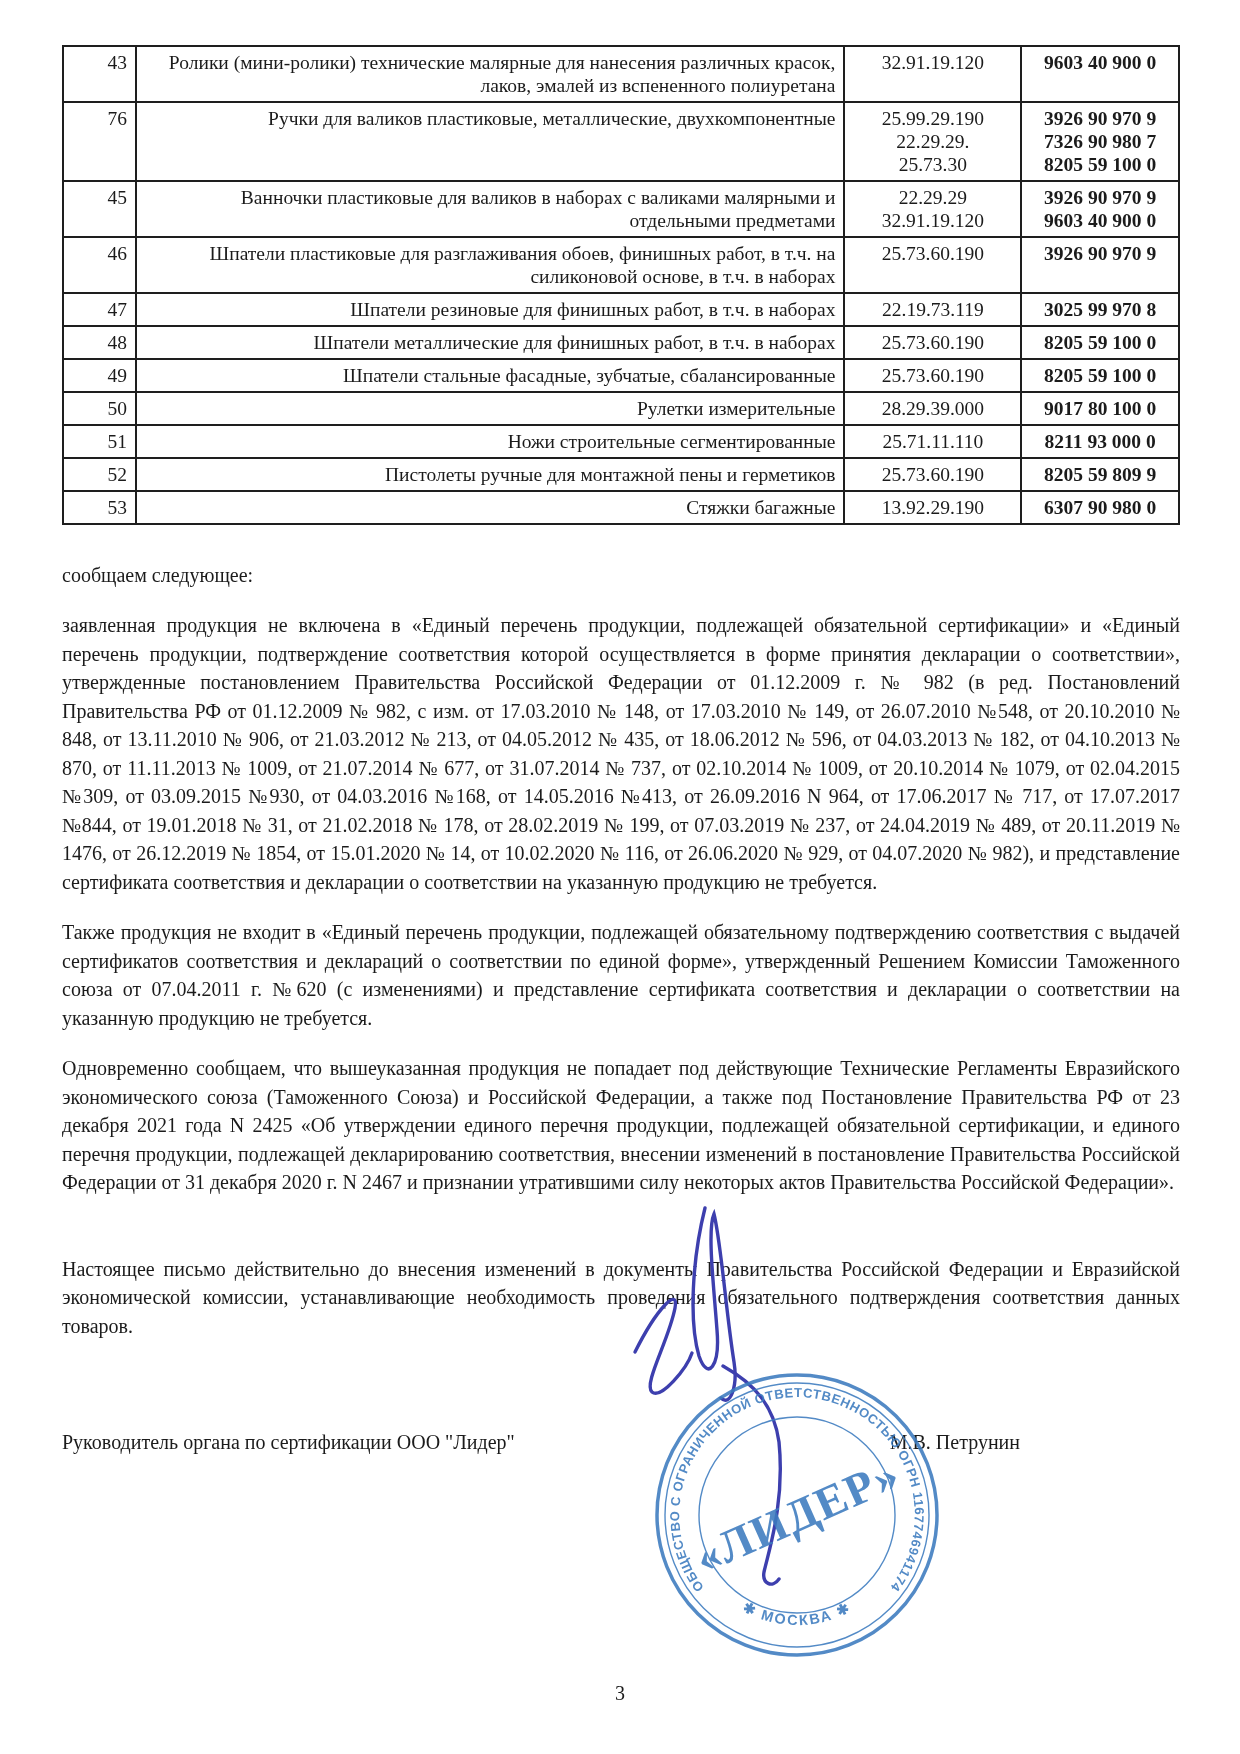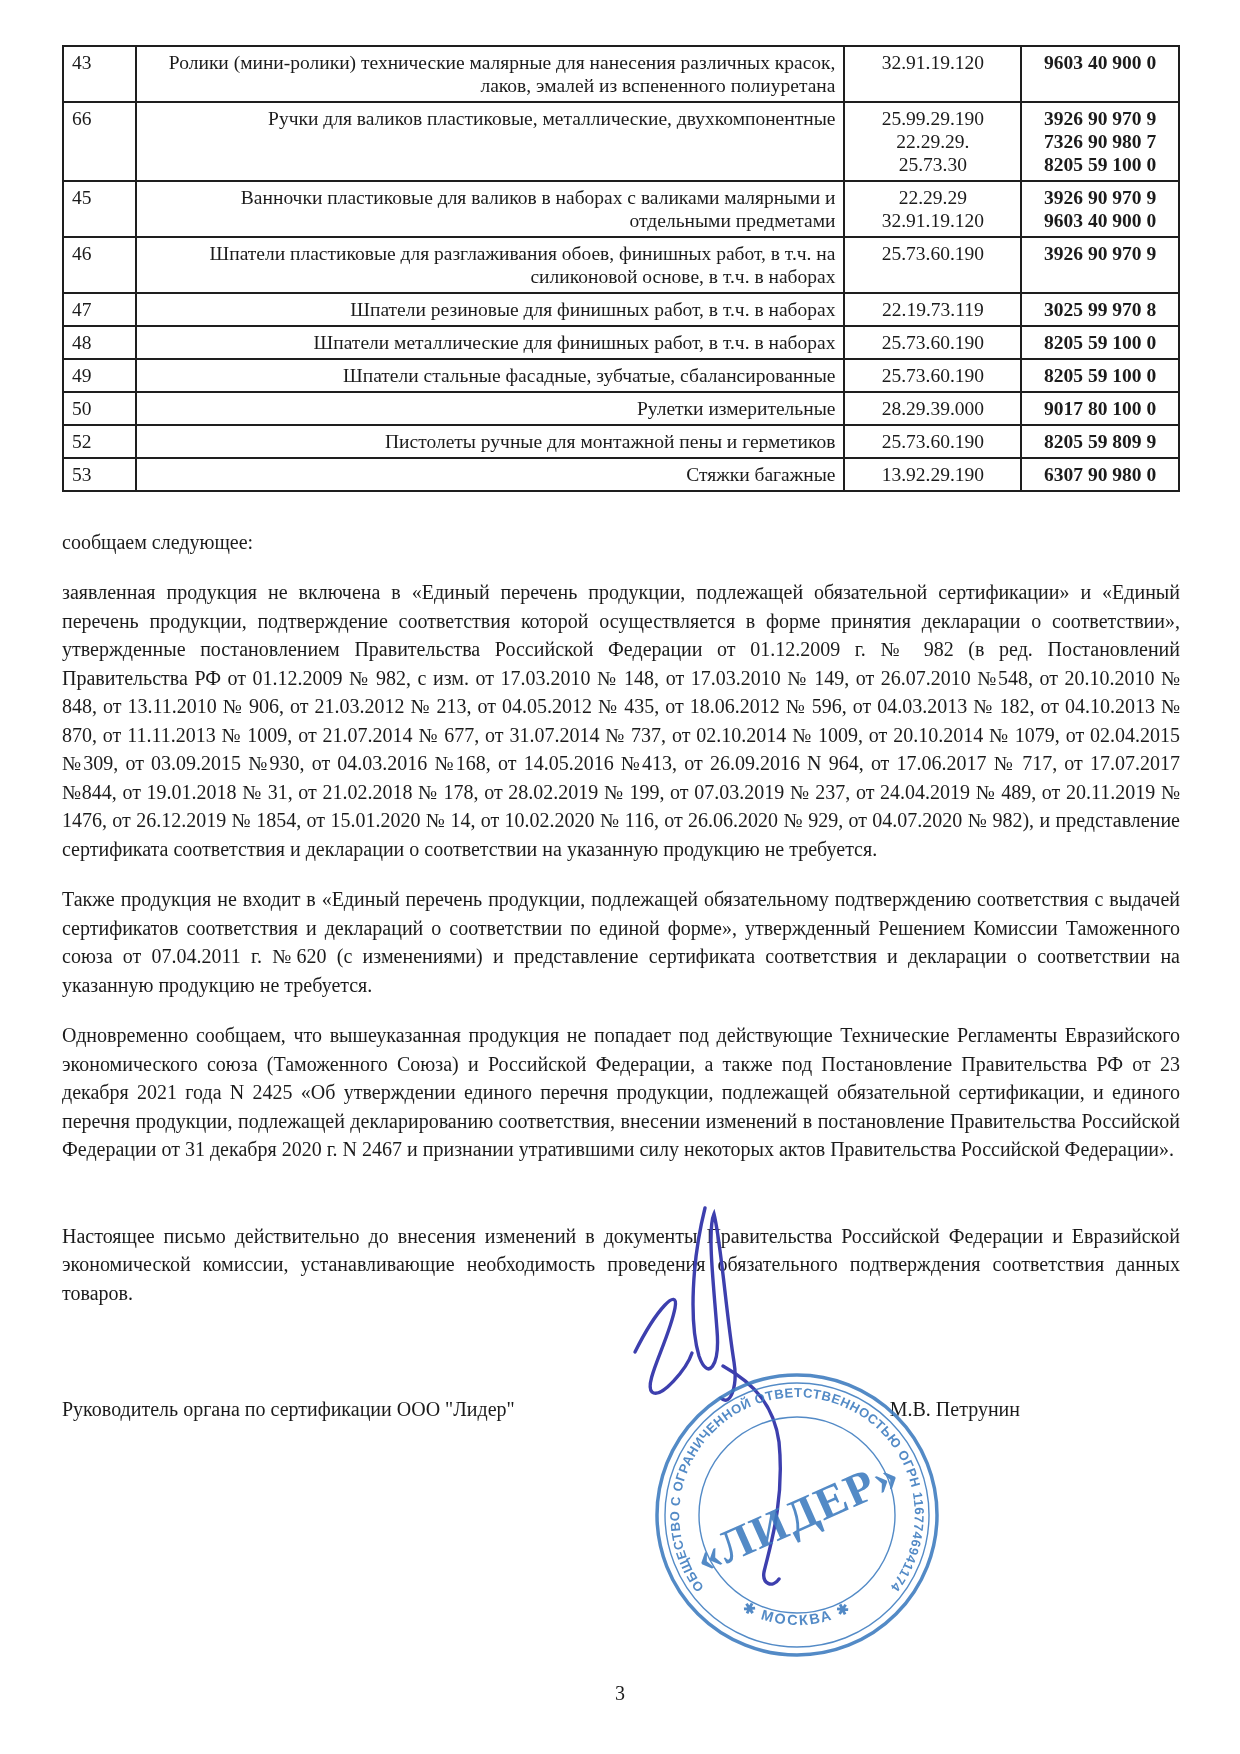--- a/index.html
+++ b/index.html
@@ -18,21 +18,21 @@
     width:1118px;
     border-collapse:collapse;
     font-size:19.5px;
     line-height:23px;
   }
   table.goods-table td {
     border:2px solid #1e1e1e;
     padding:4px 8px;
     vertical-align:top;
   }
-  td.c-num  { width:73px;  text-align:left; }
+  td.c-num  { width:73px;  text-align:right; }
   td.c-desc { width:710px; text-align:right; padding-left:11px; }
   td.c-code { text-align:center; white-space:pre-line; }
   td.c-okpd { width:177px; }
   td.c-tnved{ width:158px;font-weight:bold; }
 
   .intro { margin-top:36px; font-size:20px; line-height:28px; }
   .para  {
     margin-top:22px;
     font-size:20px; line-height:28.5px;
     text-align:justify;
@@ -72,21 +72,21 @@
 
   <table class="goods-table">
     <tbody>
       <tr>
         <td class="c-num">43</td>
         <td class="c-desc">Ролики (мини-ролики) технические малярные для нанесения различных красок, лаков, эмалей из вспененного полиуретана</td>
         <td class="c-code c-okpd">32.91.19.120</td>
         <td class="c-code c-tnved">9603 40 900 0</td>
       </tr>
       <tr>
-        <td class="c-num">66</td>
+        <td class="c-num">76</td>
         <td class="c-desc">Ручки для валиков пластиковые, металлические, двухкомпонентные</td>
         <td class="c-code c-okpd">25.99.29.190
 22.29.29.
 25.73.30</td>
         <td class="c-code c-tnved">3926 90 970 9
 7326 90 980 7
 8205 59 100 0</td>
       </tr>
       <tr>
         <td class="c-num">45</td>
@@ -118,20 +118,26 @@
         <td class="c-num">49</td>
         <td class="c-desc">Шпатели стальные фасадные, зубчатые, сбалансированные</td>
         <td class="c-code c-okpd">25.73.60.190</td>
         <td class="c-code c-tnved">8205 59 100 0</td>
       </tr>
       <tr>
         <td class="c-num">50</td>
         <td class="c-desc">Рулетки измерительные</td>
         <td class="c-code c-okpd">28.29.39.000</td>
         <td class="c-code c-tnved">9017 80 100 0</td>
+      </tr>
+      <tr>
+        <td class="c-num">51</td>
+        <td class="c-desc">Ножи строительные сегментированные</td>
+        <td class="c-code c-okpd">25.71.11.110</td>
+        <td class="c-code c-tnved">8211 93 000 0</td>
       </tr>
       <tr>
         <td class="c-num">52</td>
         <td class="c-desc">Пистолеты ручные для монтажной пены и герметиков</td>
         <td class="c-code c-okpd">25.73.60.190</td>
         <td class="c-code c-tnved">8205 59 809 9</td>
       </tr>
       <tr>
         <td class="c-num">53</td>
         <td class="c-desc">Стяжки багажные</td>

